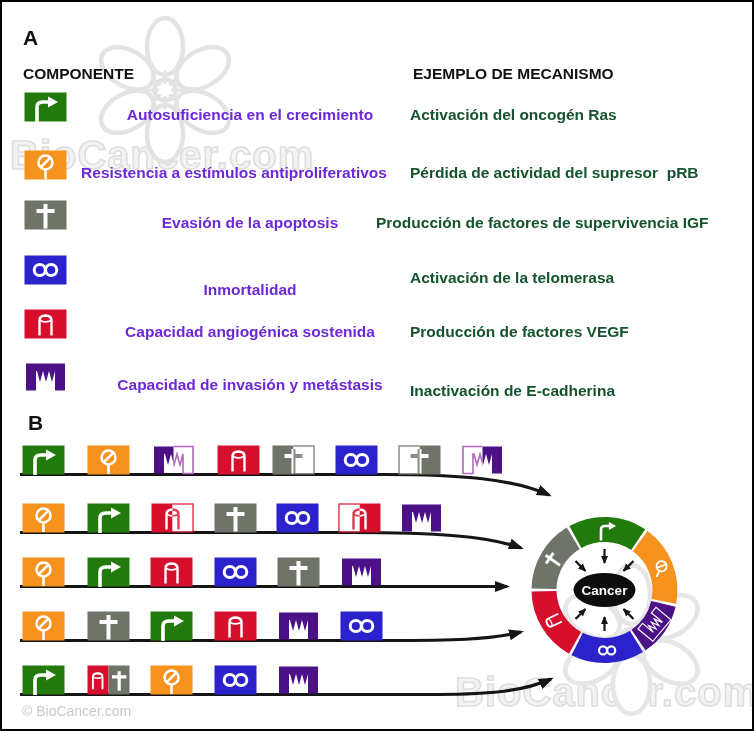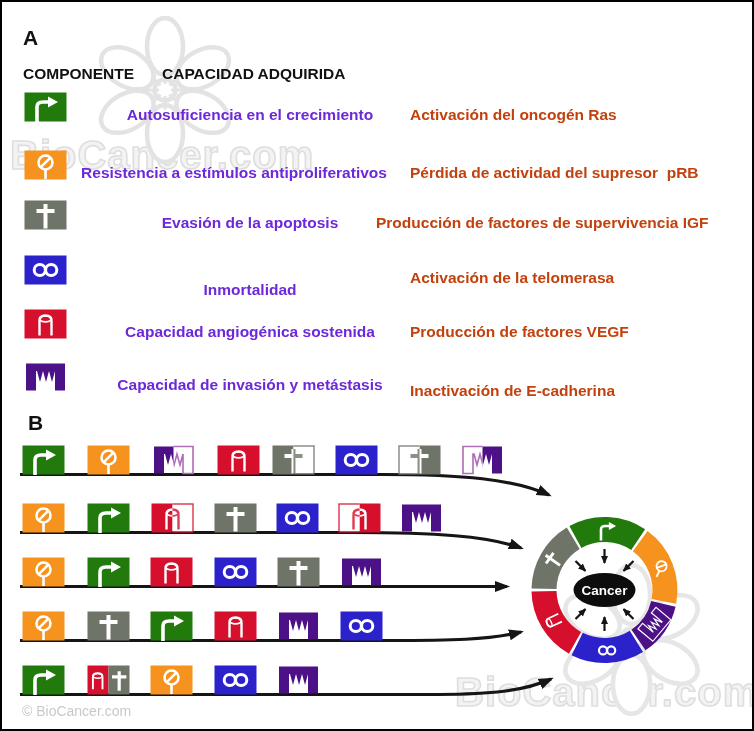--- a/index.html
+++ b/index.html
@@ -2,21 +2,21 @@
 <html><head>
 <meta charset="utf-8">
 <style>
   html,body{margin:0;padding:0;background:#fff;}
   .frame{position:relative;width:750px;height:727px;border:2px solid #000;background:#fff;
          font-family:"Liberation Sans",sans-serif;overflow:hidden;}
   .abs{position:absolute;}
   .section-label{font-size:21px;font-weight:bold;color:#111;}
   .hdr{font-size:15.5px;font-weight:bold;color:#111;white-space:nowrap;text-align:right;}
   .cap-text{font-size:15.5px;font-weight:bold;color:#6d28d9;text-align:center;white-space:nowrap;}
-  .mech-text{font-size:15.5px;font-weight:bold;color:#c2410c;white-space:pre;}
+  .mech-text{font-size:15.5px;font-weight:bold;color:#14532d;white-space:pre;}
   .wm-layer{position:absolute;inset:0;z-index:0;}
   .wm-text{position:absolute;font-size:40px;font-weight:bold;letter-spacing:1px;color:#f3f3f3;
            -webkit-text-stroke:1.6px #dedede;white-space:nowrap;}
   .wm-copy{position:absolute;font-size:14px;color:#c9c9c9;white-space:nowrap;}
   .layer-a{position:absolute;inset:0;z-index:2;}
   #b-overlay{position:absolute;left:0;top:0;z-index:1;}
   .layer-b-icons{position:absolute;inset:0;z-index:2;}
   .icon-box{position:absolute;width:43px;height:30px;}
   .icon-box svg{display:block;}
 </style>
@@ -59,21 +59,21 @@
         <ellipse cx="0" cy="-29" rx="12" ry="19" transform="rotate(300)"></ellipse>
         <circle cx="0" cy="0" r="7"></circle>
       </g>
     </svg>
     <div class="wm-copy" style="left:20px;top:701px;">© BioCancer.com</div>
   </div>
 
   <div class="layer-a">
     <div class="abs section-label" style="left:21px;top:24px;">A</div>
     <div class="abs hdr" style="left:21px;top:63px;">COMPONENTE</div>
-    <div class="abs hdr" style="left:160px;top:63px;">CAPACIDAD ADQUIRIDA</div>
+    <div class="abs hdr" style="left:411px;top:63px;">EJEMPLO DE MECANISMO</div>
     <div id="a-rows">
         <div>
           <div class="icon-box" style="left: 22px; top: 90px;">
             <svg width="43" height="30">
               <rect x="0.5" y="0.5" width="42" height="29" fill="#227a0d"></rect>
               <path d="M13,30 L13,15 Q13,10 19,10 L25,10" fill="none" stroke="#fff" stroke-width="3.6"></path>
               <polygon points="24,4.5 24,15.5 34,10" fill="#fff"></polygon>
             </svg>
           </div>
           <div class="abs cap-text" style="left: 57px; top: 104px; width: 382px;">Autosuficiencia en el crecimiento</div>

